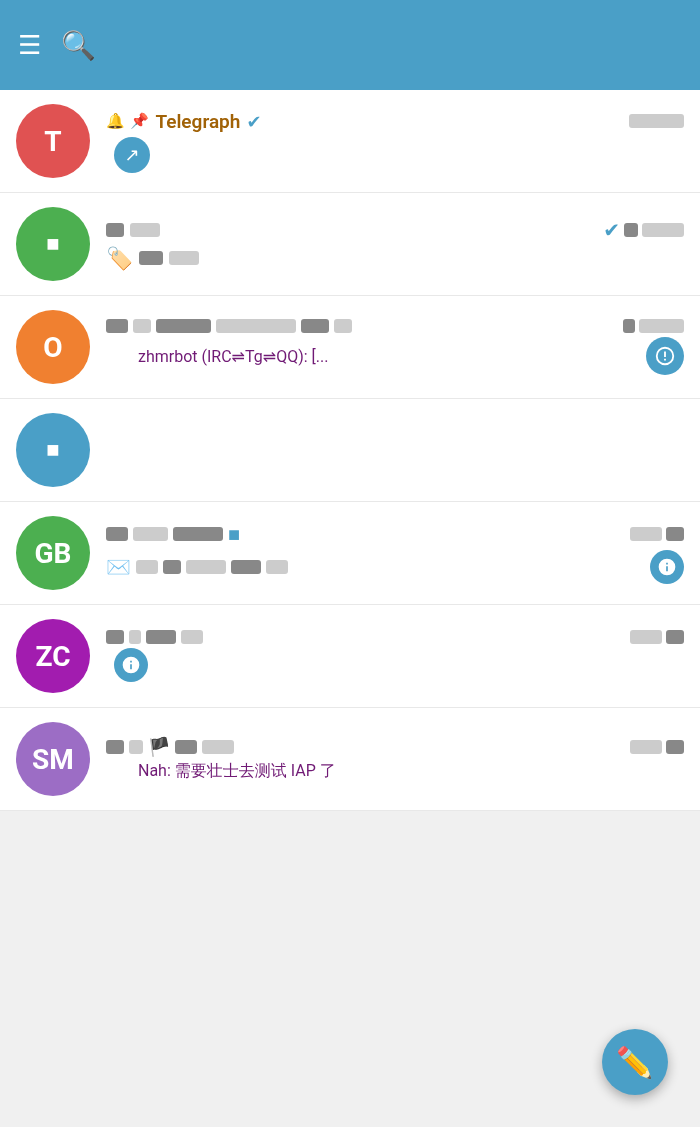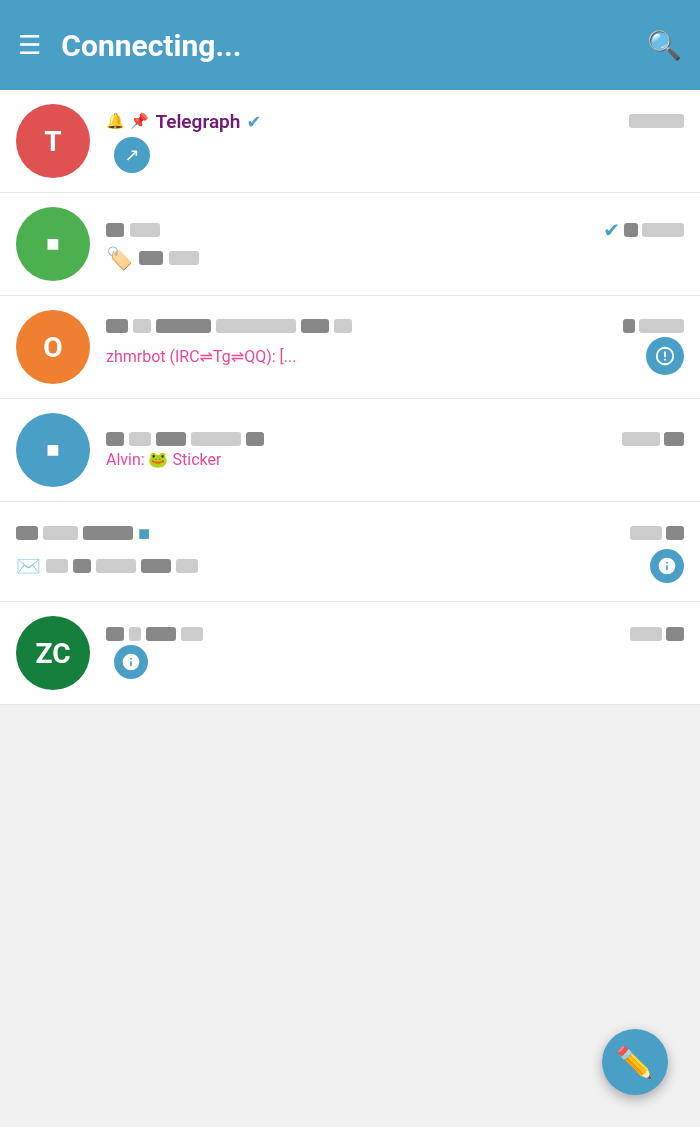--- a/index.html
+++ b/index.html
@@ -65,21 +65,21 @@
       color: white;
       flex-shrink: 0;
       margin-right: 16px;
       position: relative;
     }
     .avatar-red { background: #e05252; }
     .avatar-green { background: #4caf50; }
     .avatar-orange { background: #f08030; }
     .avatar-blue { background: #4a9fc7; }
     .avatar-green2 { background: #4caf50; }
-    .avatar-green3 { background: #15803d; }
+    .avatar-green3 { background: #a21caf; }
     .avatar-purple { background: #9c6dc5; }
 
     
     .chat-content {
       flex: 1;
       overflow: hidden;
     }
     .chat-top-row {
       display: flex;
       justify-content: space-between;
@@ -87,36 +87,37 @@
       margin-bottom: 4px;
     }
     .chat-name-row {
       display: flex;
       align-items: center;
       gap: 6px;
     }
     .chat-name {
       font-size: 19px;
       font-weight: 600;
-      color: #701a75;
+      color: #a16207;
     }
     .verified-badge {
       color: #4a9fc7;
       font-size: 18px;
     }
     .chat-preview {
       font-size: 16px;
       color: #888;
       white-space: nowrap;
       overflow: hidden;
       text-overflow: ellipsis;
       max-width: 440px;
     }
     .chat-preview-blue {
-      color: #ec4899;
+      color: #701a75;
+      margin-left: 32px;
     }
     .chat-bottom-row {
       display: flex;
       justify-content: space-between;
       align-items: center;
     }
 
     
     .redacted {
       display: inline-block;
@@ -178,21 +179,20 @@
     .fab-icon {
       color: white;
       font-size: 30px;
     }
   </style>
 </head>
 <body>
 
 <div class="header">
   <span class="header-menu-icon">☰</span>
-  <span class="header-title">Connecting...</span>
   <span class="header-search-icon">🔍</span>
 </div>
 
 <div class="chat-list">
 
   <div class="chat-item">
     <div class="avatar avatar-red">T</div>
     <div class="chat-content">
       <div class="chat-top-row">
         <div class="chat-name-row">
@@ -263,41 +263,24 @@
                 <path d="M12 2a10 10 0 100 20A10 10 0 0012 2zm0 18a8 8 0 110-16 8 8 0 010 16zm-1-13h2v6h-2zm0 8h2v2h-2z"></path>
               </svg>
           </div>
         </div>
       </div>
     </div>
   </div>
 
   <div class="chat-item">
     <div class="avatar avatar-blue" style="font-size:22px;">■</div>
-    <div class="chat-content">
-      <div class="chat-top-row">
-        <div style="display:flex;gap:5px;align-items:center;flex-wrap:wrap;">
-          <span class="redacted redacted-dark" style="width:18px;"></span>
-          <span class="redacted" style="width:22px;"></span>
-          <span class="redacted redacted-dark" style="width:30px;"></span>
-          <span class="redacted" style="width:50px;"></span>
-          <span class="redacted redacted-dark" style="width:18px;"></span>
-        </div>
-        <div style="display:flex;align-items:center;gap:4px;">
-          <span class="redacted" style="width:38px;"></span>
-          <span class="redacted redacted-dark" style="width:20px;"></span>
-        </div>
-      </div>
-      <div class="chat-bottom-row">
-        <span class="chat-preview chat-preview-blue">Alvin: 🐸 Sticker</span>
-      </div>
-    </div>
-  </div>
-
-  <div class="chat-item">
+  </div>
+
+  <div class="chat-item">
+    <div class="avatar avatar-green2">GB</div>
     <div class="chat-content">
       <div class="chat-top-row">
         <div style="display:flex;gap:5px;align-items:center;flex-wrap:wrap;">
           <span class="redacted redacted-dark" style="width:22px;"></span>
           <span class="redacted" style="width:35px;"></span>
           <span class="redacted redacted-dark" style="width:50px;"></span>
           <span style="color:#4a9fc7;font-size:20px;">■</span>
         </div>
         <div style="display:flex;align-items:center;gap:4px;">
           <span class="redacted" style="width:32px;"></span>
@@ -340,18 +323,39 @@
       <div class="chat-bottom-row">
         <div class="action-icon" style="width:34px;height:34px;">
           <svg viewBox="0 0 24 24" style="fill:white;width:20px;height:20px;">
               <path d="M12 2a10 10 0 100 20A10 10 0 0012 2zm1 15h-2v-6h2v6zm0-8h-2V7h2v2z"></path>
             </svg>
         </div>
       </div>
     </div>
   </div>
 
+  <div class="chat-item">
+    <div class="avatar avatar-purple">SM</div>
+    <div class="chat-content">
+      <div class="chat-top-row">
+        <div style="display:flex;gap:5px;align-items:center;flex-wrap:wrap;">
+          <span class="redacted redacted-dark" style="width:18px;"></span>
+          <span class="redacted" style="width:14px;"></span>
+          <span style="font-size:18px;">🏴</span>
+          <span class="redacted redacted-dark" style="width:22px;"></span>
+          <span class="redacted" style="width:32px;"></span>
+        </div>
+        <div style="display:flex;align-items:center;gap:4px;">
+          <span class="redacted" style="width:32px;"></span>
+          <span class="redacted redacted-dark" style="width:18px;"></span>
+        </div>
+      </div>
+      <div class="chat-bottom-row">
+        <span class="chat-preview chat-preview-blue">Nah: 需要壮士去测试 IAP 了</span>
+      </div>
+    </div>
+  </div>
 
 </div>
 
 <div class="fab">
   <span class="fab-icon">✏️</span>
 </div>
 
 </body></html>

